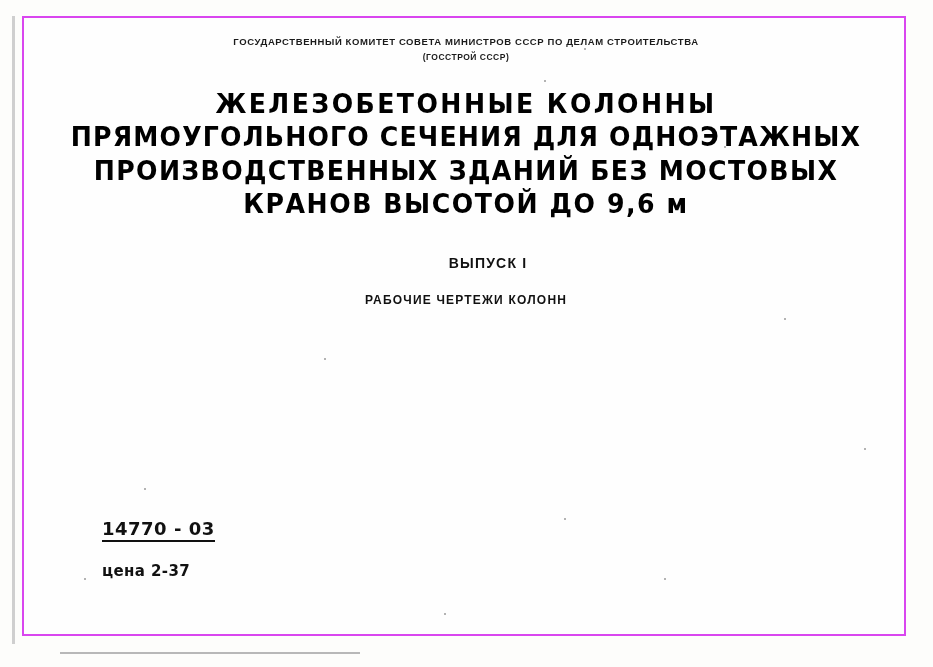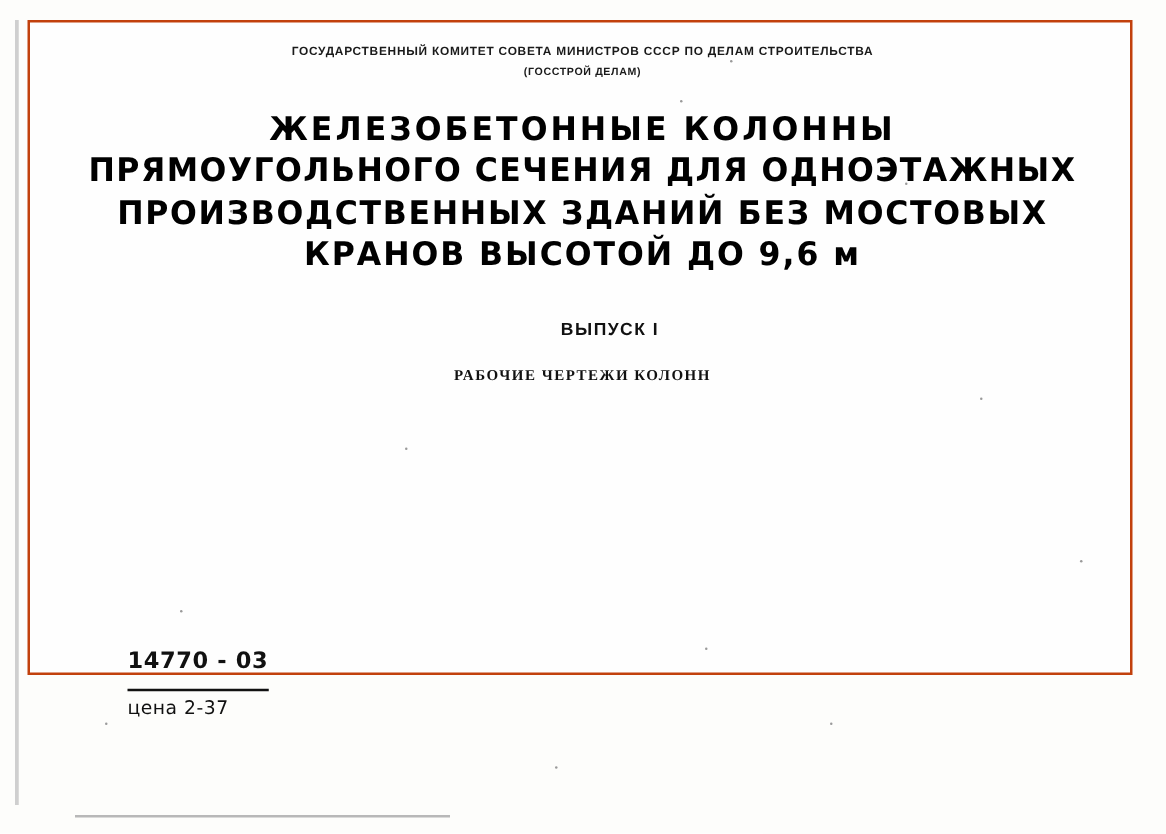--- a/index.html
+++ b/index.html
@@ -19,22 +19,22 @@
     width: 933px;
     height: 667px;
     background: #fdfdfb;
   }
   
   .scan-frame {
     position: absolute;
     left: 22px;
     top: 16px;
     width: 884px;
-    height: 524px;
-    border: 2px solid #c2410c;
+    height: 620px;
+    border: 2px solid #d946ef;
     box-sizing: border-box;
     background: #fefefe;
   }
   
   .edge-left {
     position: absolute;
     left: 12px;
     top: 16px;
     width: 3px;
     height: 628px;
@@ -109,44 +109,44 @@
     letter-spacing: 1.2px;
     color: #111;
     padding-left: 44px;
   }
   .issue-sub {
     margin-top: 22px;
     font-size: 12px;
     font-weight: bold;
     letter-spacing: 1.2px;
     color: #111;
-    font-family: Liberation Serif, serif;
   }
   .code-block {
     position: absolute;
     left: 78px;
     top: 500px;
     text-align: left;
   }
   .code-number {
     font-size: 18px;
     font-weight: bold;
     letter-spacing: 0.5px;
     color: #111;
     border-bottom: 2px solid #111;
     display: inline-block;
-    padding-bottom: 12px;
+    padding-bottom: 1px;
     font-family: "DejaVu Sans", sans-serif;
   }
   .code-price {
-    margin-top: 4px;
+    margin-top: 20px;
     font-size: 15px;
     letter-spacing: 0.4px;
     color: #111;
     font-family: "DejaVu Sans", sans-serif;
+    font-weight: bold;
   }
   
   .speck {
     position: absolute;
     background: #9a9a9a;
     border-radius: 50%;
   }
 </style>
 </head>
 <body>
@@ -154,21 +154,21 @@
 <div class="page">
 
   <div class="edge-left"></div>
   <div class="edge-bottom"></div>
 
   <div class="scan-frame">
     <div class="content">
 
       <div class="org-line1">ГОСУДАРСТВЕННЫЙ КОМИТЕТ СОВЕТА МИНИСТРОВ СССР ПО ДЕЛАМ СТРОИТЕЛЬСТВА</div>
 
-      <div class="org-line2">(ГОССТРОЙ ДЕЛАМ)</div>
+      <div class="org-line2">(ГОССТРОЙ СССР)</div>
 
 
 
       <div class="main-title">
         <span class="ln ln1">ЖЕЛЕЗОБЕТОННЫЕ КОЛОННЫ</span>
         <span class="ln ln2">ПРЯМОУГОЛЬНОГО СЕЧЕНИЯ ДЛЯ ОДНОЭТАЖНЫХ</span>
         <span class="ln ln3">ПРОИЗВОДСТВЕННЫХ ЗДАНИЙ БЕЗ МОСТОВЫХ</span>
         <span class="ln ln4">КРАНОВ ВЫСОТОЙ ДО 9,6 м</span>
       </div>
 

